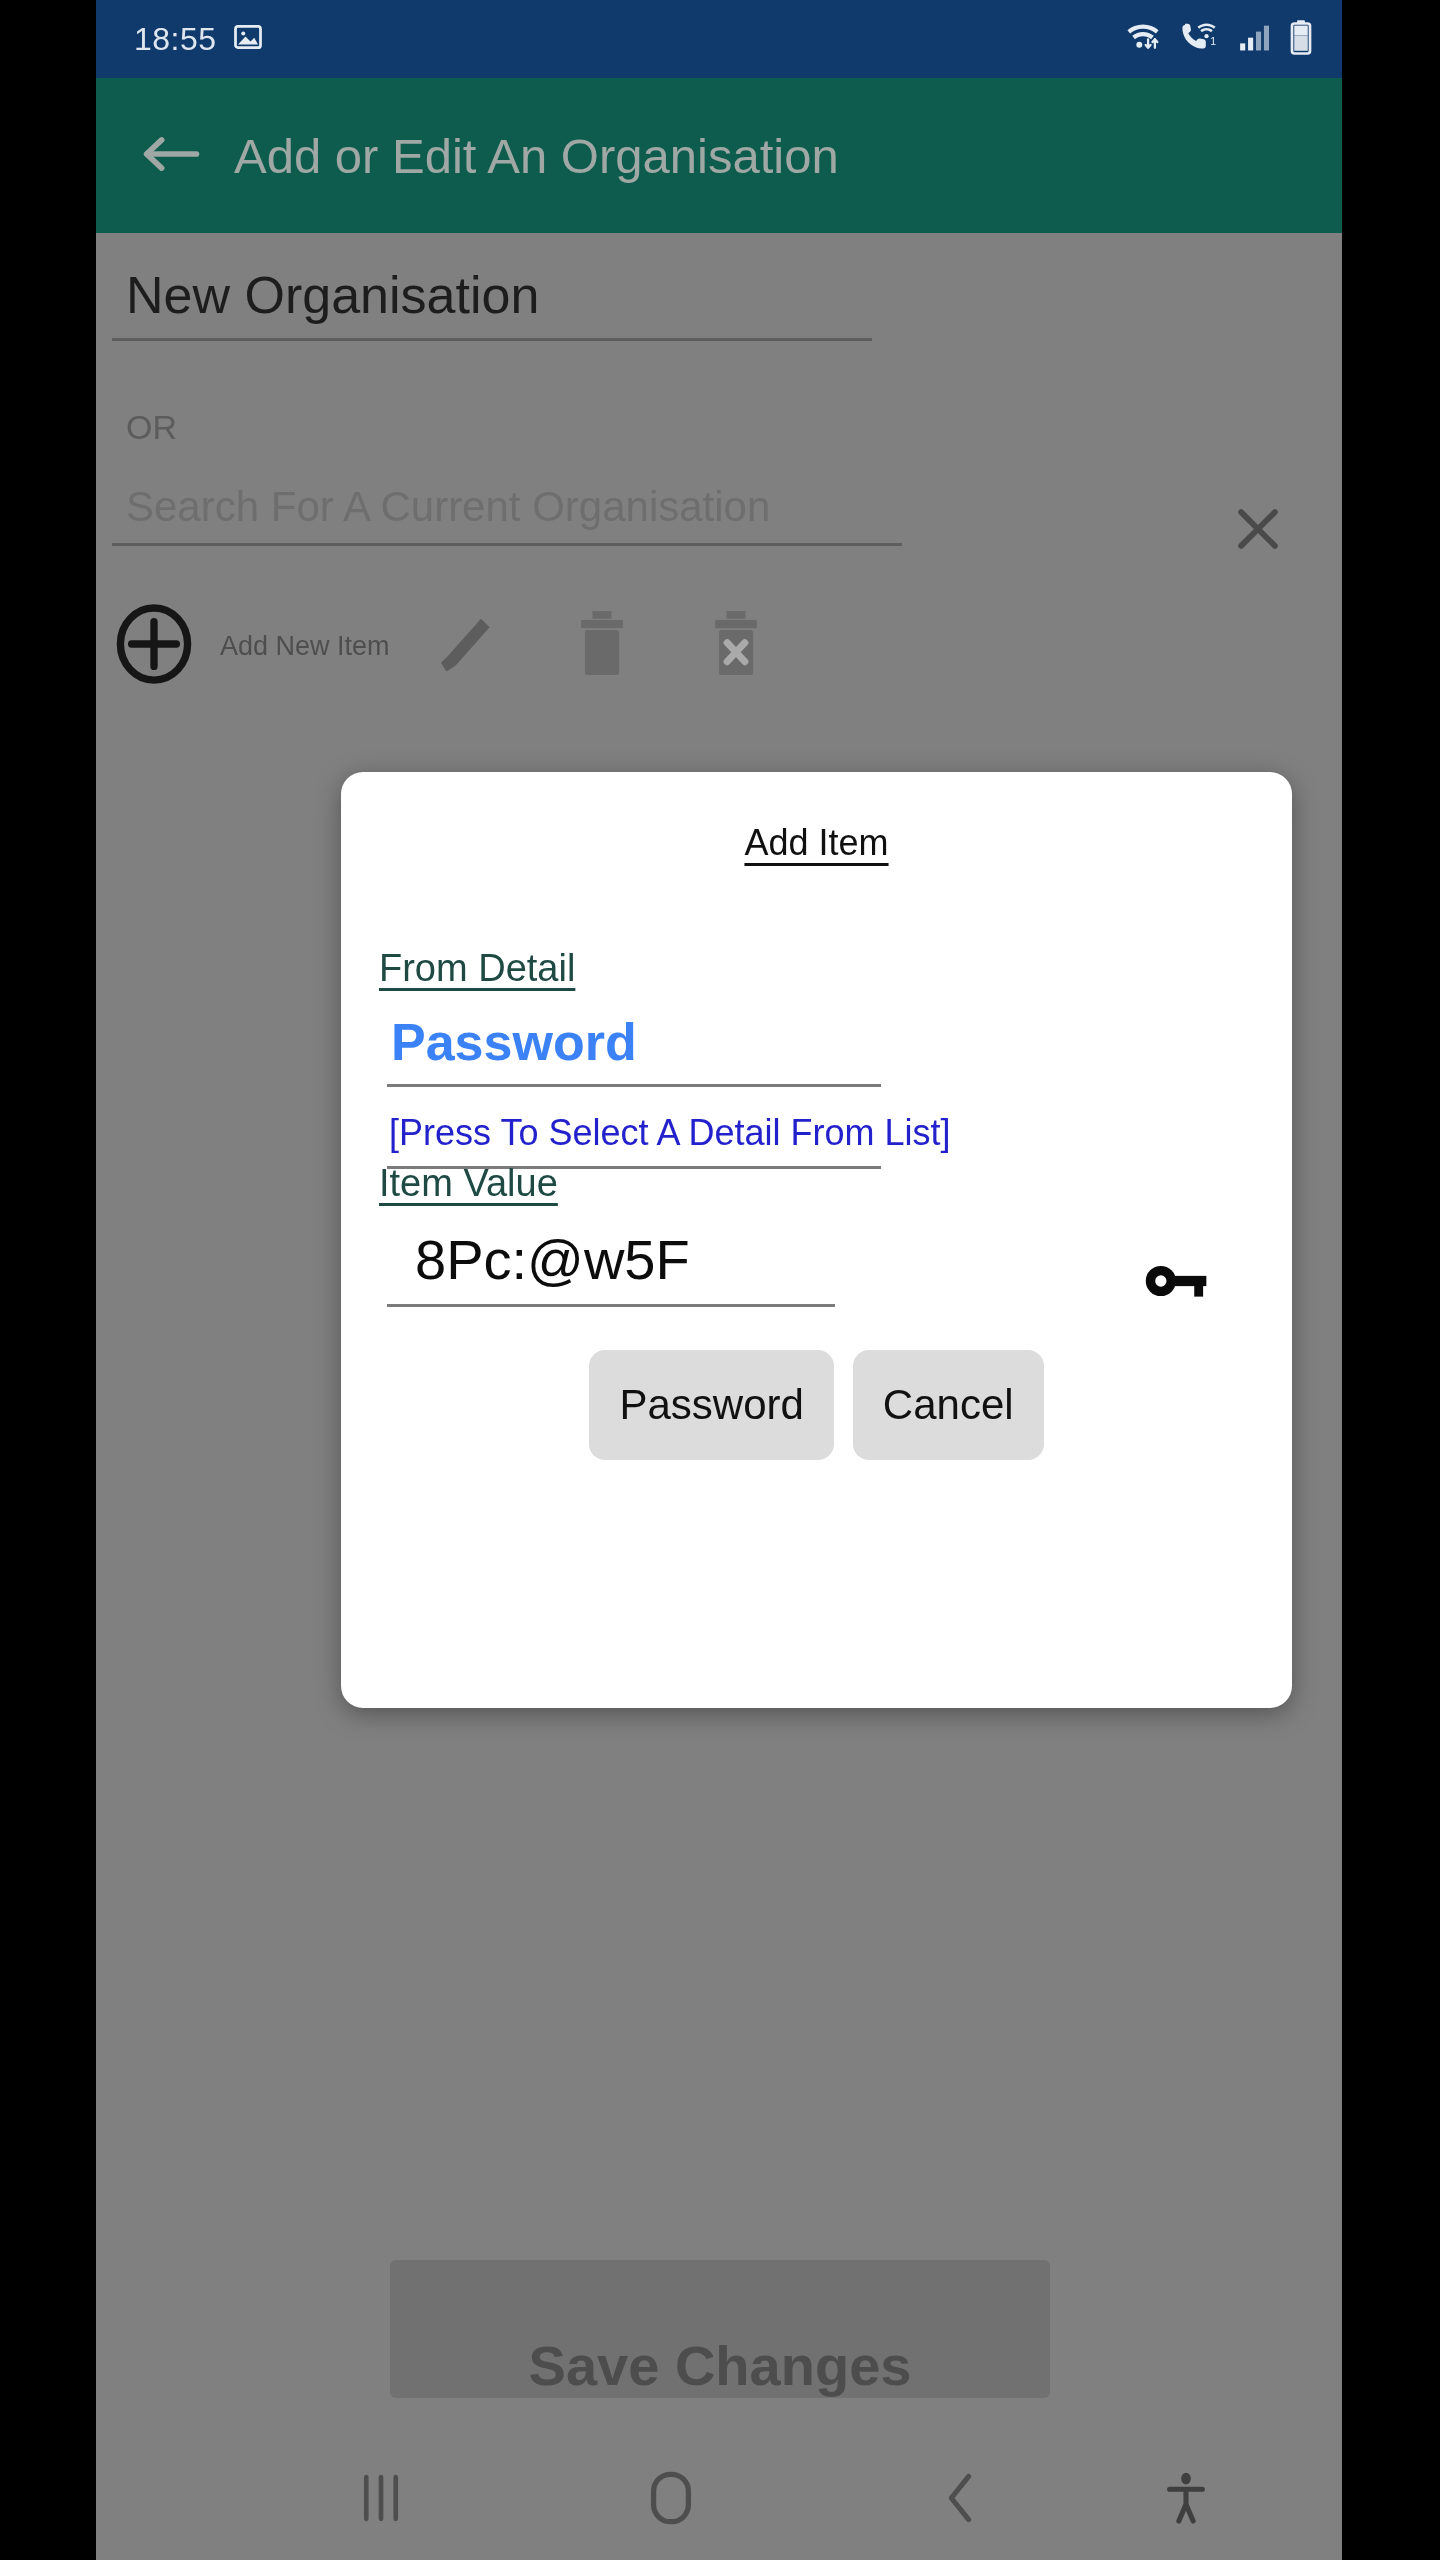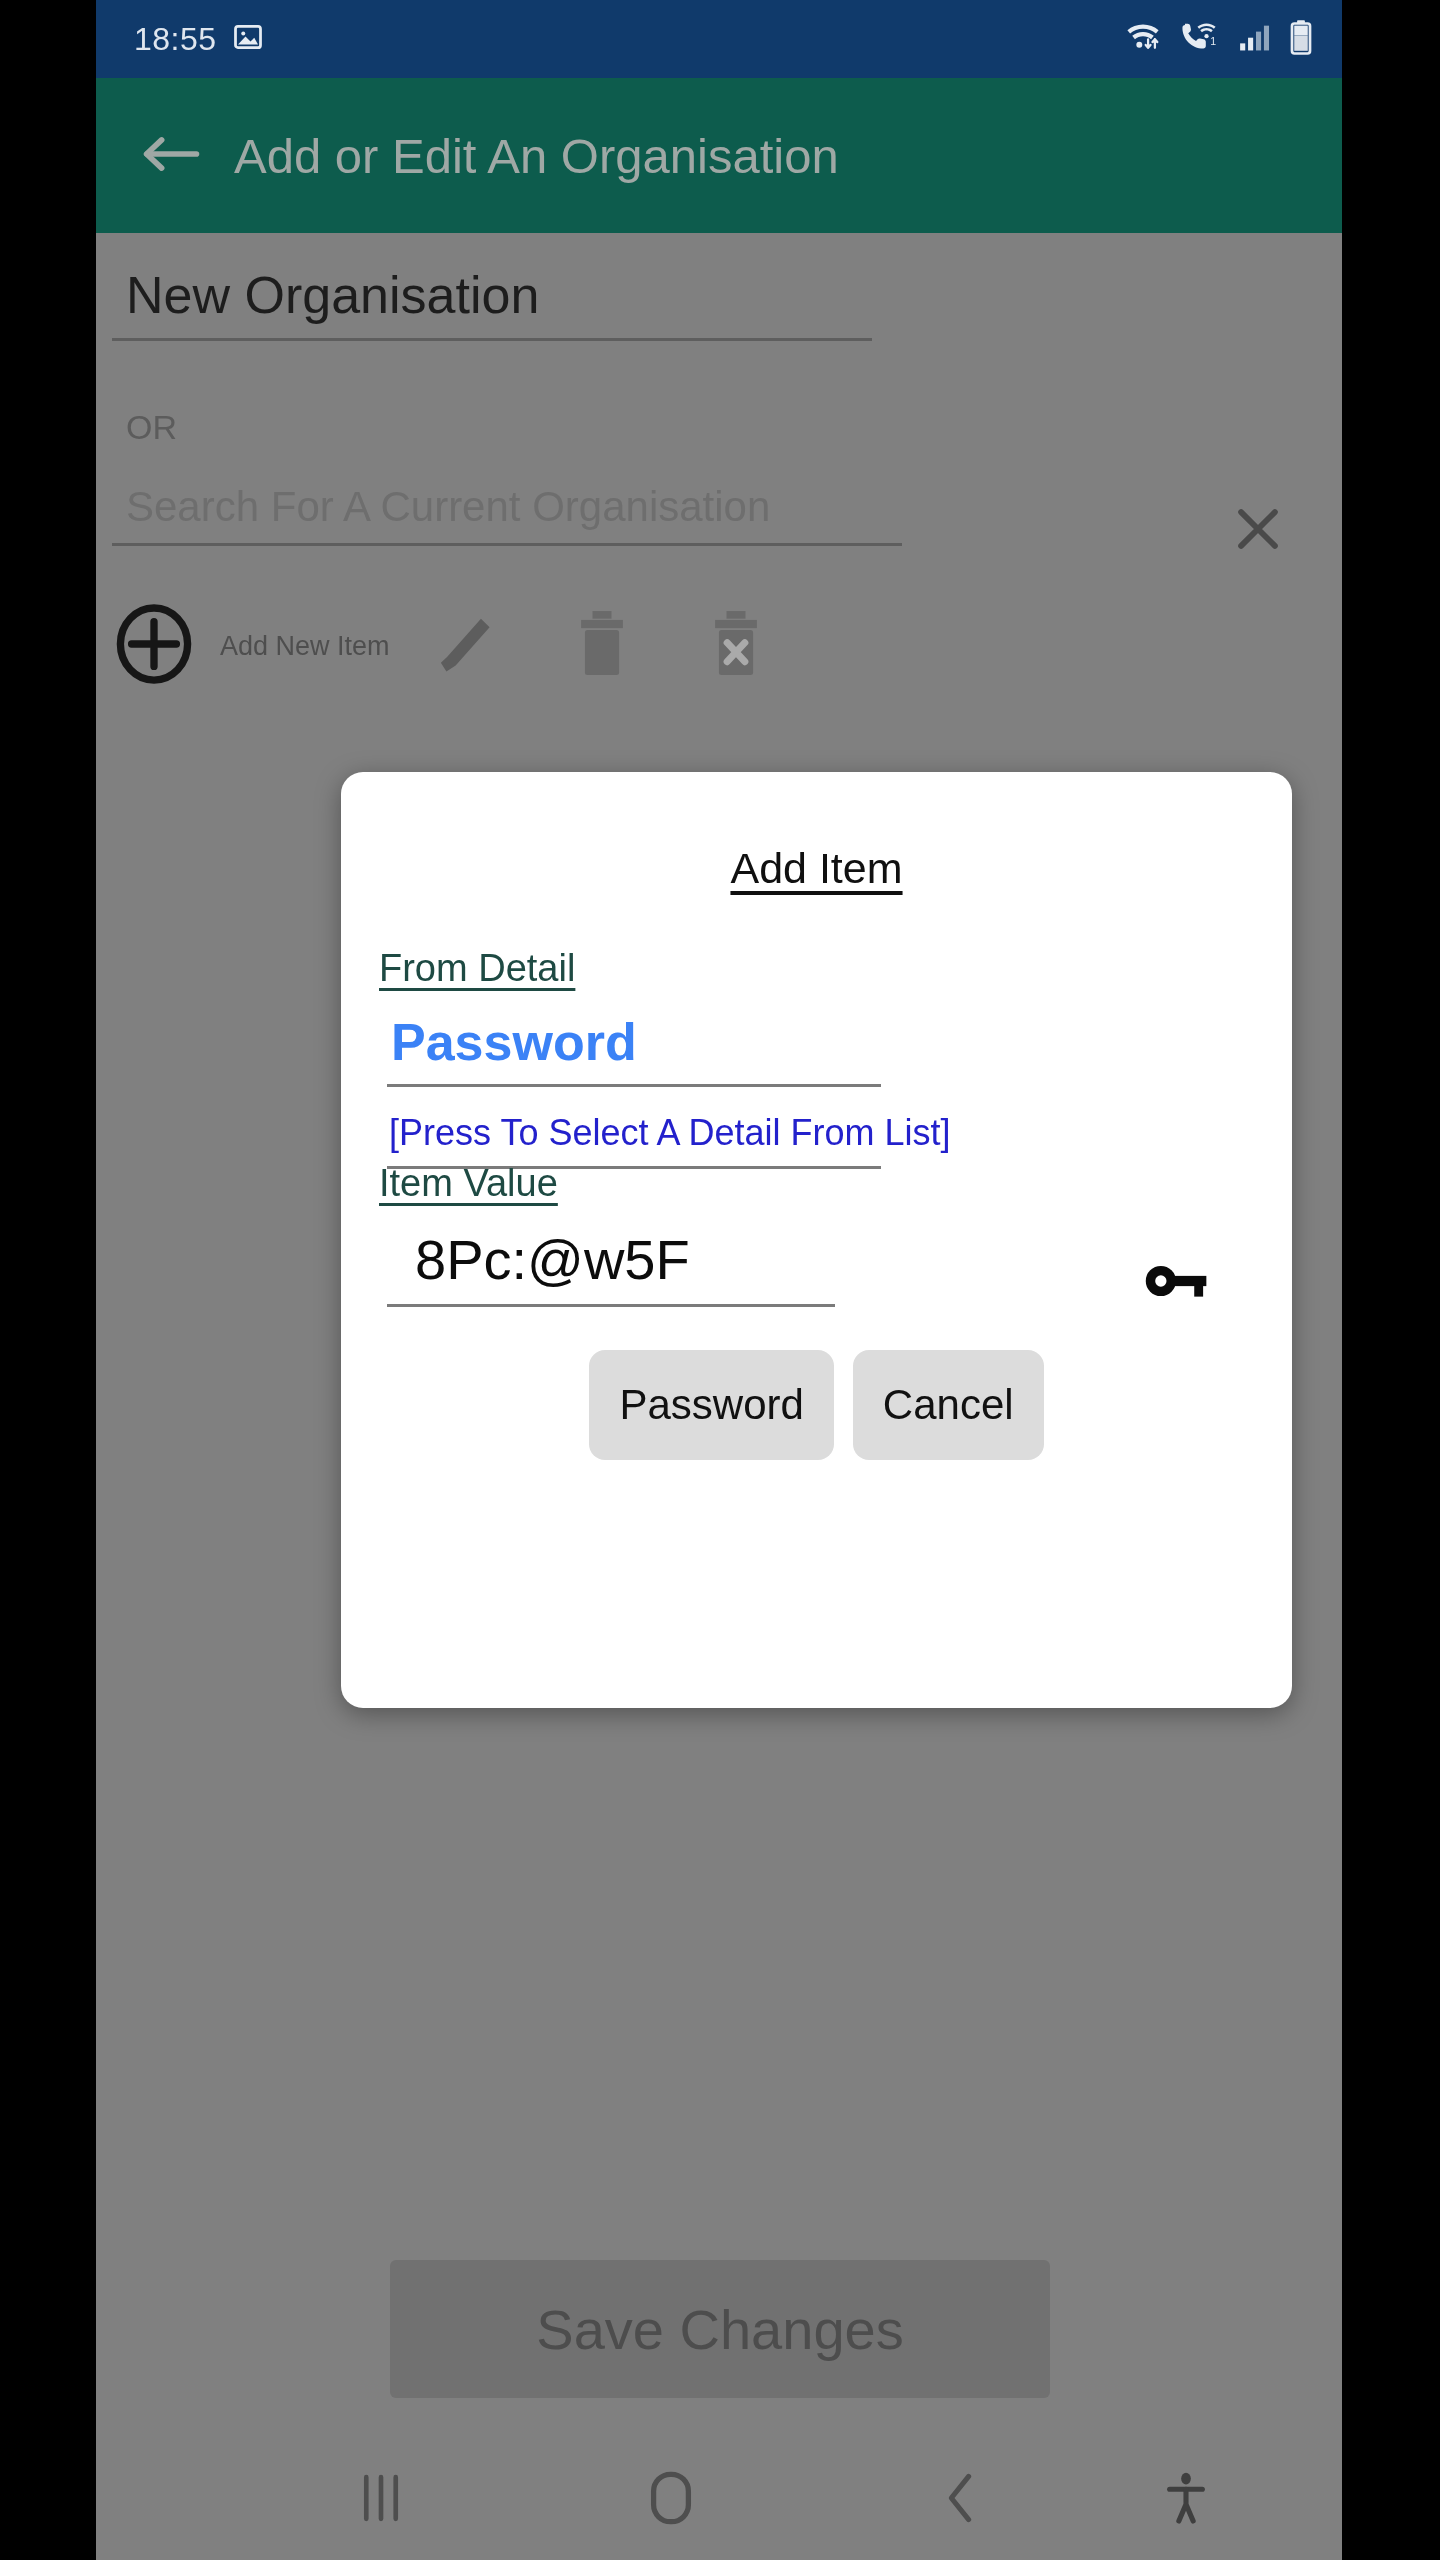--- a/index.html
+++ b/index.html
@@ -171,21 +171,21 @@
   #save-changes-btn {
     position: absolute;
     left: 294px; top: 2027px;
     width: 660px; height: 138px;
     background: #717171;
     border: none;
     border-radius: 6px;
     color: #4d4d4d;
     font-size: 56px;
     font-family: "Liberation Sans", sans-serif;
-    display: flex; align-items: center; justify-content: center;
+    display: flex; align-items: flex-end; justify-content: center; font-weight: bold;
   }
 
   
   #nav-bar {
     position: absolute;
     left: 0; bottom: 0;
     width: 1246px;
     height: 120px;
     background: #808080;
     display: flex;
@@ -209,24 +209,24 @@
     top: 772px;
     width: 951px;
     height: 936px;
     background: #ffffff;
     border-radius: 22px;
     box-shadow: 0 6px 26px rgba(0,0,0,0.35);
     z-index: 20;
   }
   #dialog-title {
     position: absolute;
-    left: 0; top: 72px;
+    left: 0; top: 50px;
     width: 951px;
     text-align: center;
-    font-size: 43px;
+    font-size: 36px;
     color: #101010;
     text-decoration: underline;
     text-underline-offset: 8px;
   }
 
   .dlg-label {
     position: absolute;
     font-size: 38px;
     color: #1e4a43;
     text-decoration: underline;

